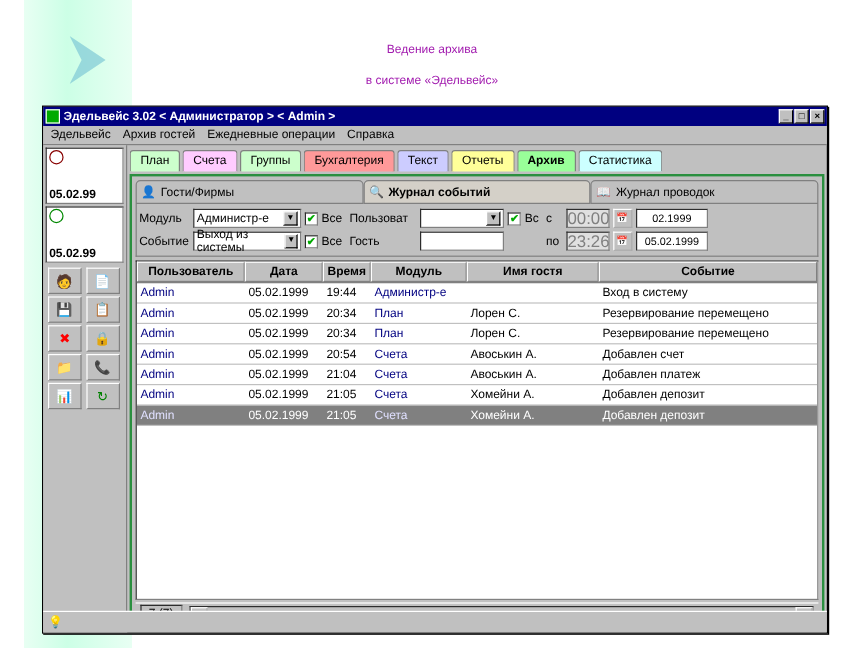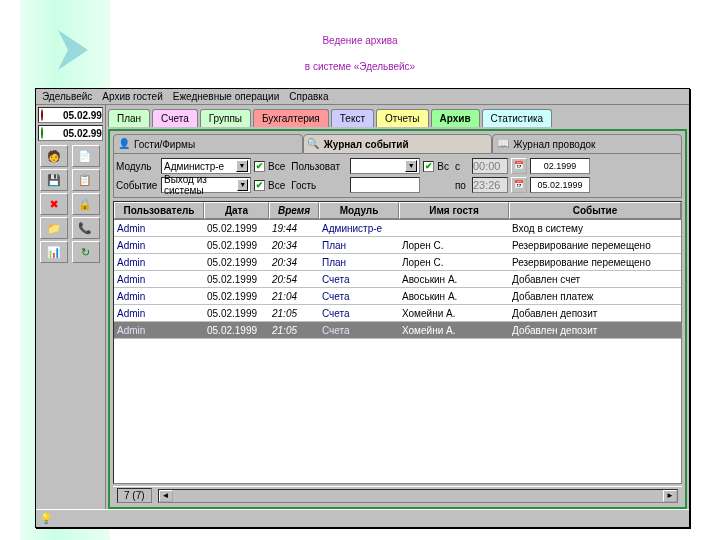--- a/index.html
+++ b/index.html
@@ -12,21 +12,21 @@
   .app-window { position: absolute; left: 35px; top: 88px; width: 655px; height: 440px;
                 border: 1px solid #000; background: #c0c0c0; box-shadow: 1px 1px 0 #000; }
   .titlebar { background: linear-gradient(#000080,#000080); color: #fff; height: 16px; display: flex; align-items: center; padding: 0 2px; font-size: 10px; font-weight: bold;}
   .titlebar .ico { width:12px; height:12px; background:#0a0; margin-right:3px; border:1px solid #fff;}
   .titlebar .ctl { margin-left:auto; display:flex; gap:1px;}
   .titlebar .ctl span { width:12px; height:12px; background:#c0c0c0; border:1px solid #fff; border-right-color:#000; border-bottom-color:#000; font-size:8px; text-align:center; line-height:10px; color:#000;}
   .menubar { background:#c0c0c0; height:16px; display:flex; gap:10px; padding:2px 6px; border-bottom:1px solid #808080;}
   .menubar span { font-size:10px; }
   .client { display:flex; height: calc(100% - 32px); }
   .left-panel { width:70px; background:#c0c0c0; border-right:1px solid #808080; padding:2px;}
-  .date-widget { display:flex; align-items:flex-end; gap:20px; background:#fff; border:1px inset #808080; padding:1px 2px; margin-bottom:2px;}
+  .date-widget { display:flex; align-items:flex-start; gap:20px; background:#fff; border:1px inset #808080; padding:1px 2px; margin-bottom:2px;flex-direction:column;}
   .date-widget .clock { width:12px; height:12px; border:1px solid #800; border-radius:50%; position:relative;}
   .date-widget span { font-weight:bold; font-size:10px;}
   .tool-grid { display:grid; grid-template-columns:1fr 1fr; gap:2px; padding:2px;}
   .tbtn { width:28px; height:22px; background:#c0c0c0; border:1px solid #fff; border-right-color:#808080; border-bottom-color:#808080; display:flex; align-items:center; justify-content:center; font-size:11px;}
   .main { flex:1; padding:2px; display:flex; flex-direction:column;}
   .tabs-row { display:flex; gap:2px; padding:2px 0;}
   .tab { padding:2px 8px; border:1px solid #808080; border-bottom:none; border-radius:3px 3px 0 0; font-size:10px; height:18px; display:flex; align-items:center;}
   .tab.lime { background:#ccffcc;} .tab.pink{background:#ffccff;} .tab.red{background:#ff9999;}
   .tab.blue{background:#ccccff;} .tab.yel{background:#ffff99;text-align:center;} .tab.grn{background:#99ff99;}
   .tab.cyan{background:#ccffff;}
@@ -36,33 +36,33 @@
   .subtab.active { background:#d4d0c8; font-weight:bold;}
   .mini-ico { width:12px; height:12px; display:inline-block;}
   .filters { display:flex; gap:6px; padding:4px 2px; flex-wrap:wrap; border:1px solid #808080; border-top:none; background:#c0c0c0;}
   .fcol { display:flex; flex-direction:column; gap:3px;}
   .frow { display:flex; align-items:center; gap:3px;}
   .lbl { font-size:10px; width:42px;}
   .combo, .txt { background:#fff; border:1px inset #808080; height:16px; padding:0 2px; font-size:10px; width:90px;}
   .combo { display:flex; align-items:center; justify-content:space-between;}
   .combo .arr { width:12px; height:12px; background:#c0c0c0; border:1px solid #fff; border-right-color:#000; border-bottom-color:#000; text-align:center; font-size:7px; line-height:10px;}
   .chk { width:11px; height:11px; border:1px inset #808080; background:#fff; color:#0a0; font-size:9px; text-align:center; line-height:9px; font-weight:bold;}
-  .time-box { width:36px; background:#e0e0e0; border:1px inset #808080; height:16px; text-align:left; font-size:11px; line-height:14px; color:#808080;}
+  .time-box { width:36px; background:#e0e0e0; border:1px inset #808080; height:16px; text-align:left; font-size:14px; line-height:14px; color:#808080;}
   .date-box { width:60px; background:#fff; border:1px inset #808080; height:16px; font-size:9px; line-height:14px; text-align:center;}
   .cal-btn { width:16px; height:16px; background:#c0c0c0; border:1px outset #fff; font-size:8px; text-align:center; line-height:14px;}
   .grid { flex:1; border:1px inset #808080; background:#fff; margin-top:3px; display:flex; flex-direction:column; overflow:hidden;}
   .grid-head { display:flex; background:#c0c0c0; border-bottom:1px solid #808080;}
   .gh { border:1px solid #fff; border-right-color:#808080; border-bottom-color:#808080; padding:2px 3px; font-size:10px; font-weight:bold; text-align:center;}
   .grid-body { flex:1; overflow:auto;}
   .gr { display:flex; border-bottom:1px solid #c0c0c0; height:17px; align-items:center;}
   .gr.sel { background:#808080; color:#fff;}
   .gc { padding:1px 3px; font-size:10px; overflow:hidden; white-space:nowrap;}
   .gc.link { color:#000080; }
   .gr.sel .gc.link { color:#e0e0ff;}
-  .col-user{width:90px;} .col-date{width:65px;} .col-time{width:50px;font-style:italic;} .col-mod{width:80px;} .col-guest{width:110px;} .col-event{flex:1;}
+  .col-user{width:90px;} .col-date{width:65px;} .col-time{width:40px;} .col-mod{width:80px;} .col-guest{width:110px;} .col-event{flex:1;}
   .status { height:18px; background:#c0c0c0; border-top:1px solid #fff; display:flex; align-items:center; padding:0 4px; gap:6px; margin-top:2px;}
   .status .sunken{ border:1px inset #808080; padding:1px 6px; background:#c0c0c0; font-size:10px;}
   .status .scroll { flex:1; height:14px; background:#c0c0c0; border:1px inset #808080; display:flex;}
   .status .sbtn{ width:14px; height:12px; background:#c0c0c0; border:1px outset #fff; font-size:8px; text-align:center;}
   .bottom-status { position:absolute; bottom:0; left:0; right:0; height:18px; background:#c0c0c0; border-top:1px solid #fff; display:flex; align-items:center; padding:0 4px;}
 </style>
 </head>
 <body>
 
 <div class="slide">
@@ -71,20 +71,29 @@
     <svg width="40" height="40">
         <polygon points="0,0 30,20 0,40 10,20" fill="#7fc9d6" opacity="0.7"></polygon>
       </svg>
   </div>
   <div class="title">
     <span>Ведение архива</span><br>
     <span>в системе «Эдельвейс»</span>
   </div>
 
   <div class="app-window">
+    <div class="titlebar">
+      <span class="ico"></span>
+      <span>Эдельвейс 3.02 &lt; Администратор &gt; &lt; Admin &gt;</span>
+      <div class="ctl">
+        <span>_</span>
+        <span>□</span>
+        <span>×</span>
+      </div>
+    </div>
     <div class="menubar">
       <span>Эдельвейс</span>
       <span>Архив гостей</span>
       <span>Ежедневные операции</span>
       <span>Справка</span>
     </div>
     <div class="client">
       <div class="left-panel">
         <div class="date-widget">
           <span class="clock"></span>

